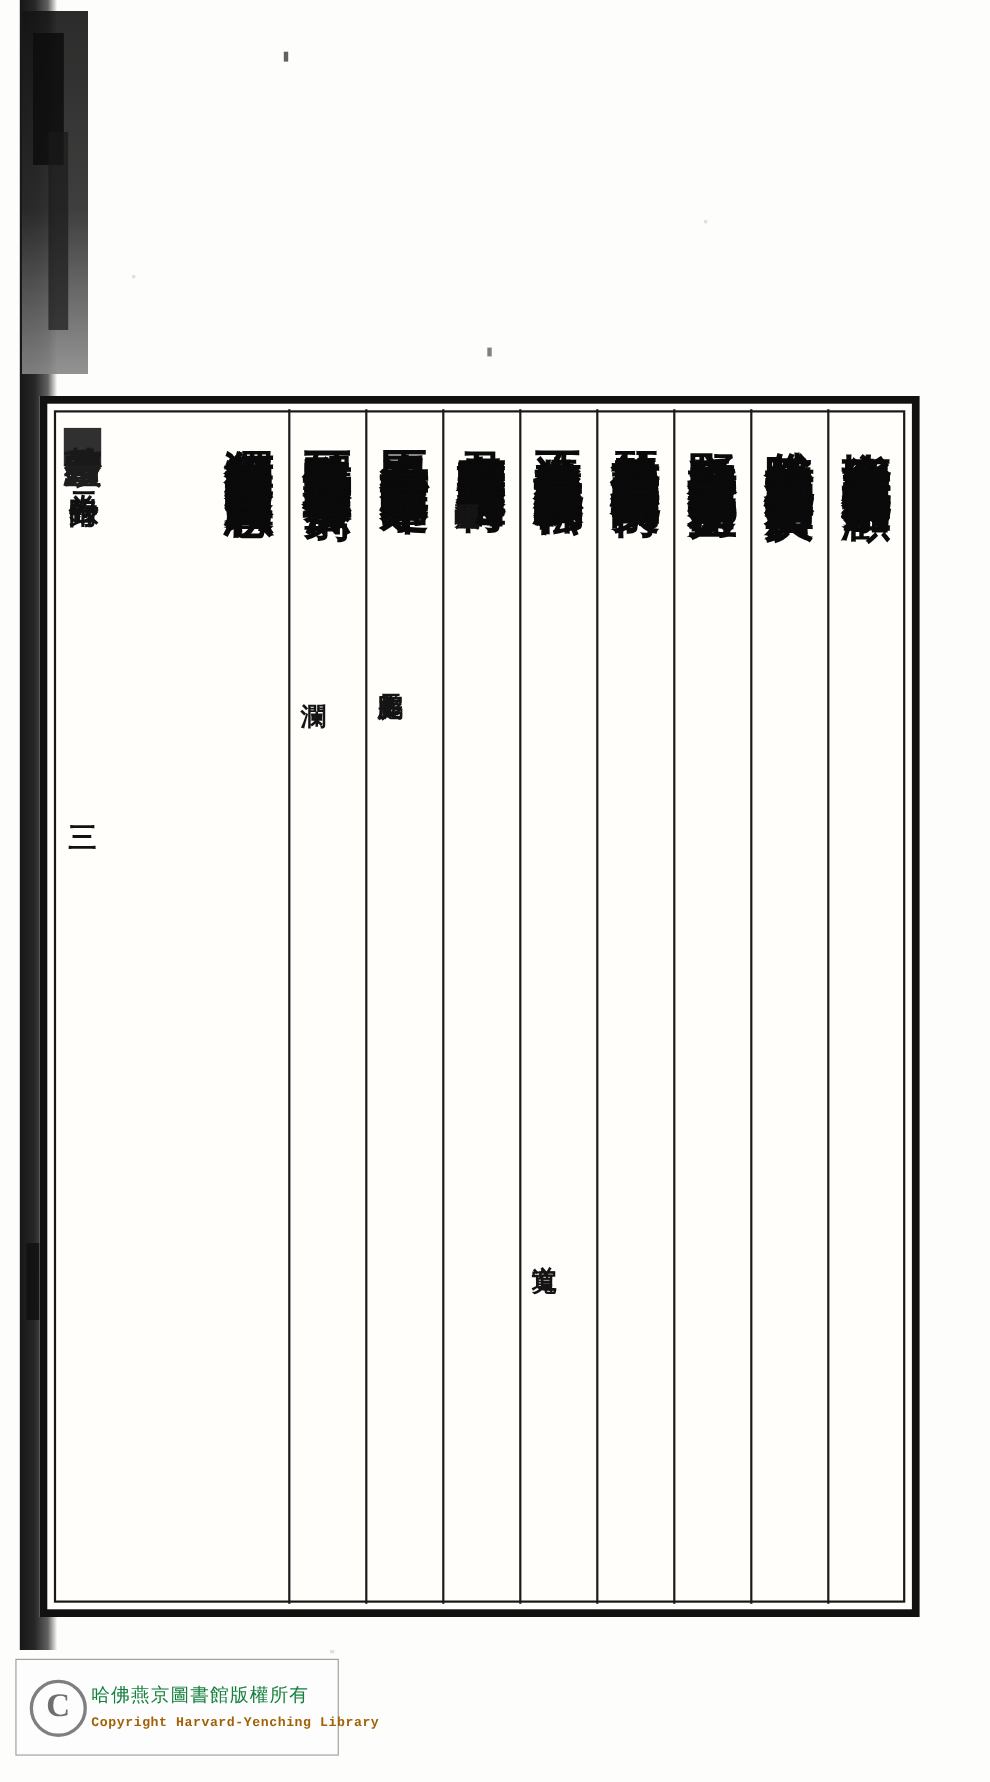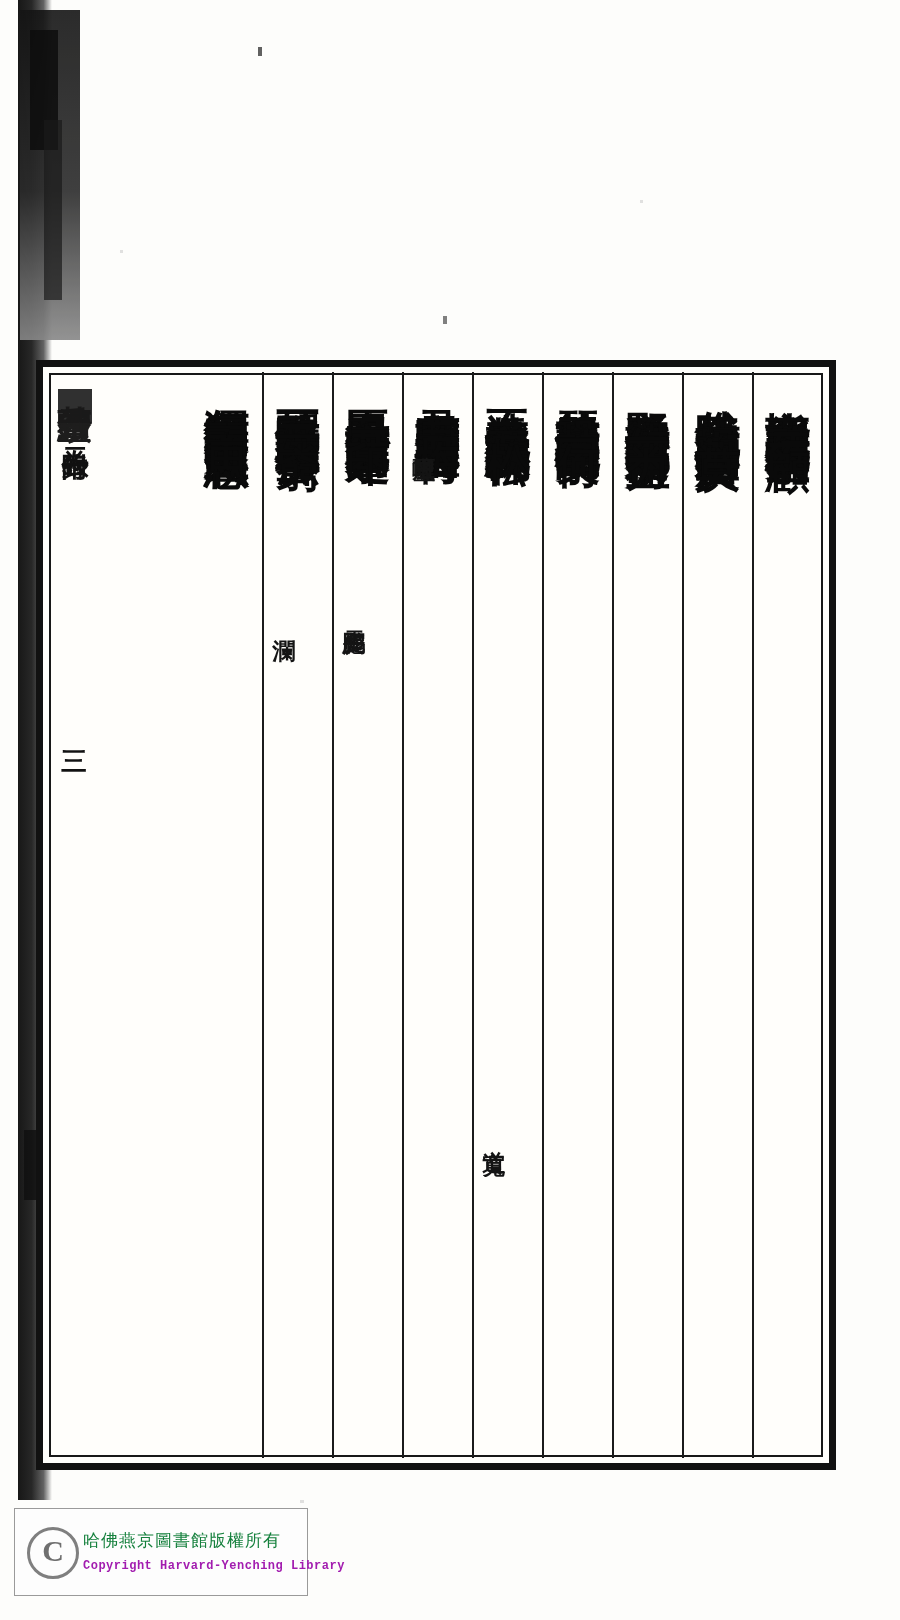--- a/index.html
+++ b/index.html
@@ -276,21 +276,21 @@
     color: #15803d;
     white-space: nowrap;
   }
   #stamp .en {
     position: absolute;
     left: 68px;
     top: 50px;
     font-family: "Liberation Mono", monospace;
     font-size: 12px;
     letter-spacing: 0.5px;
-    color: #a21caf;
+    color: #a16207;
     white-space: nowrap;
     font-weight: 700;
   }
 
   
   .speck {
     position: absolute;
     background: #c9c9c9;
     opacity: 0.55;
   }

